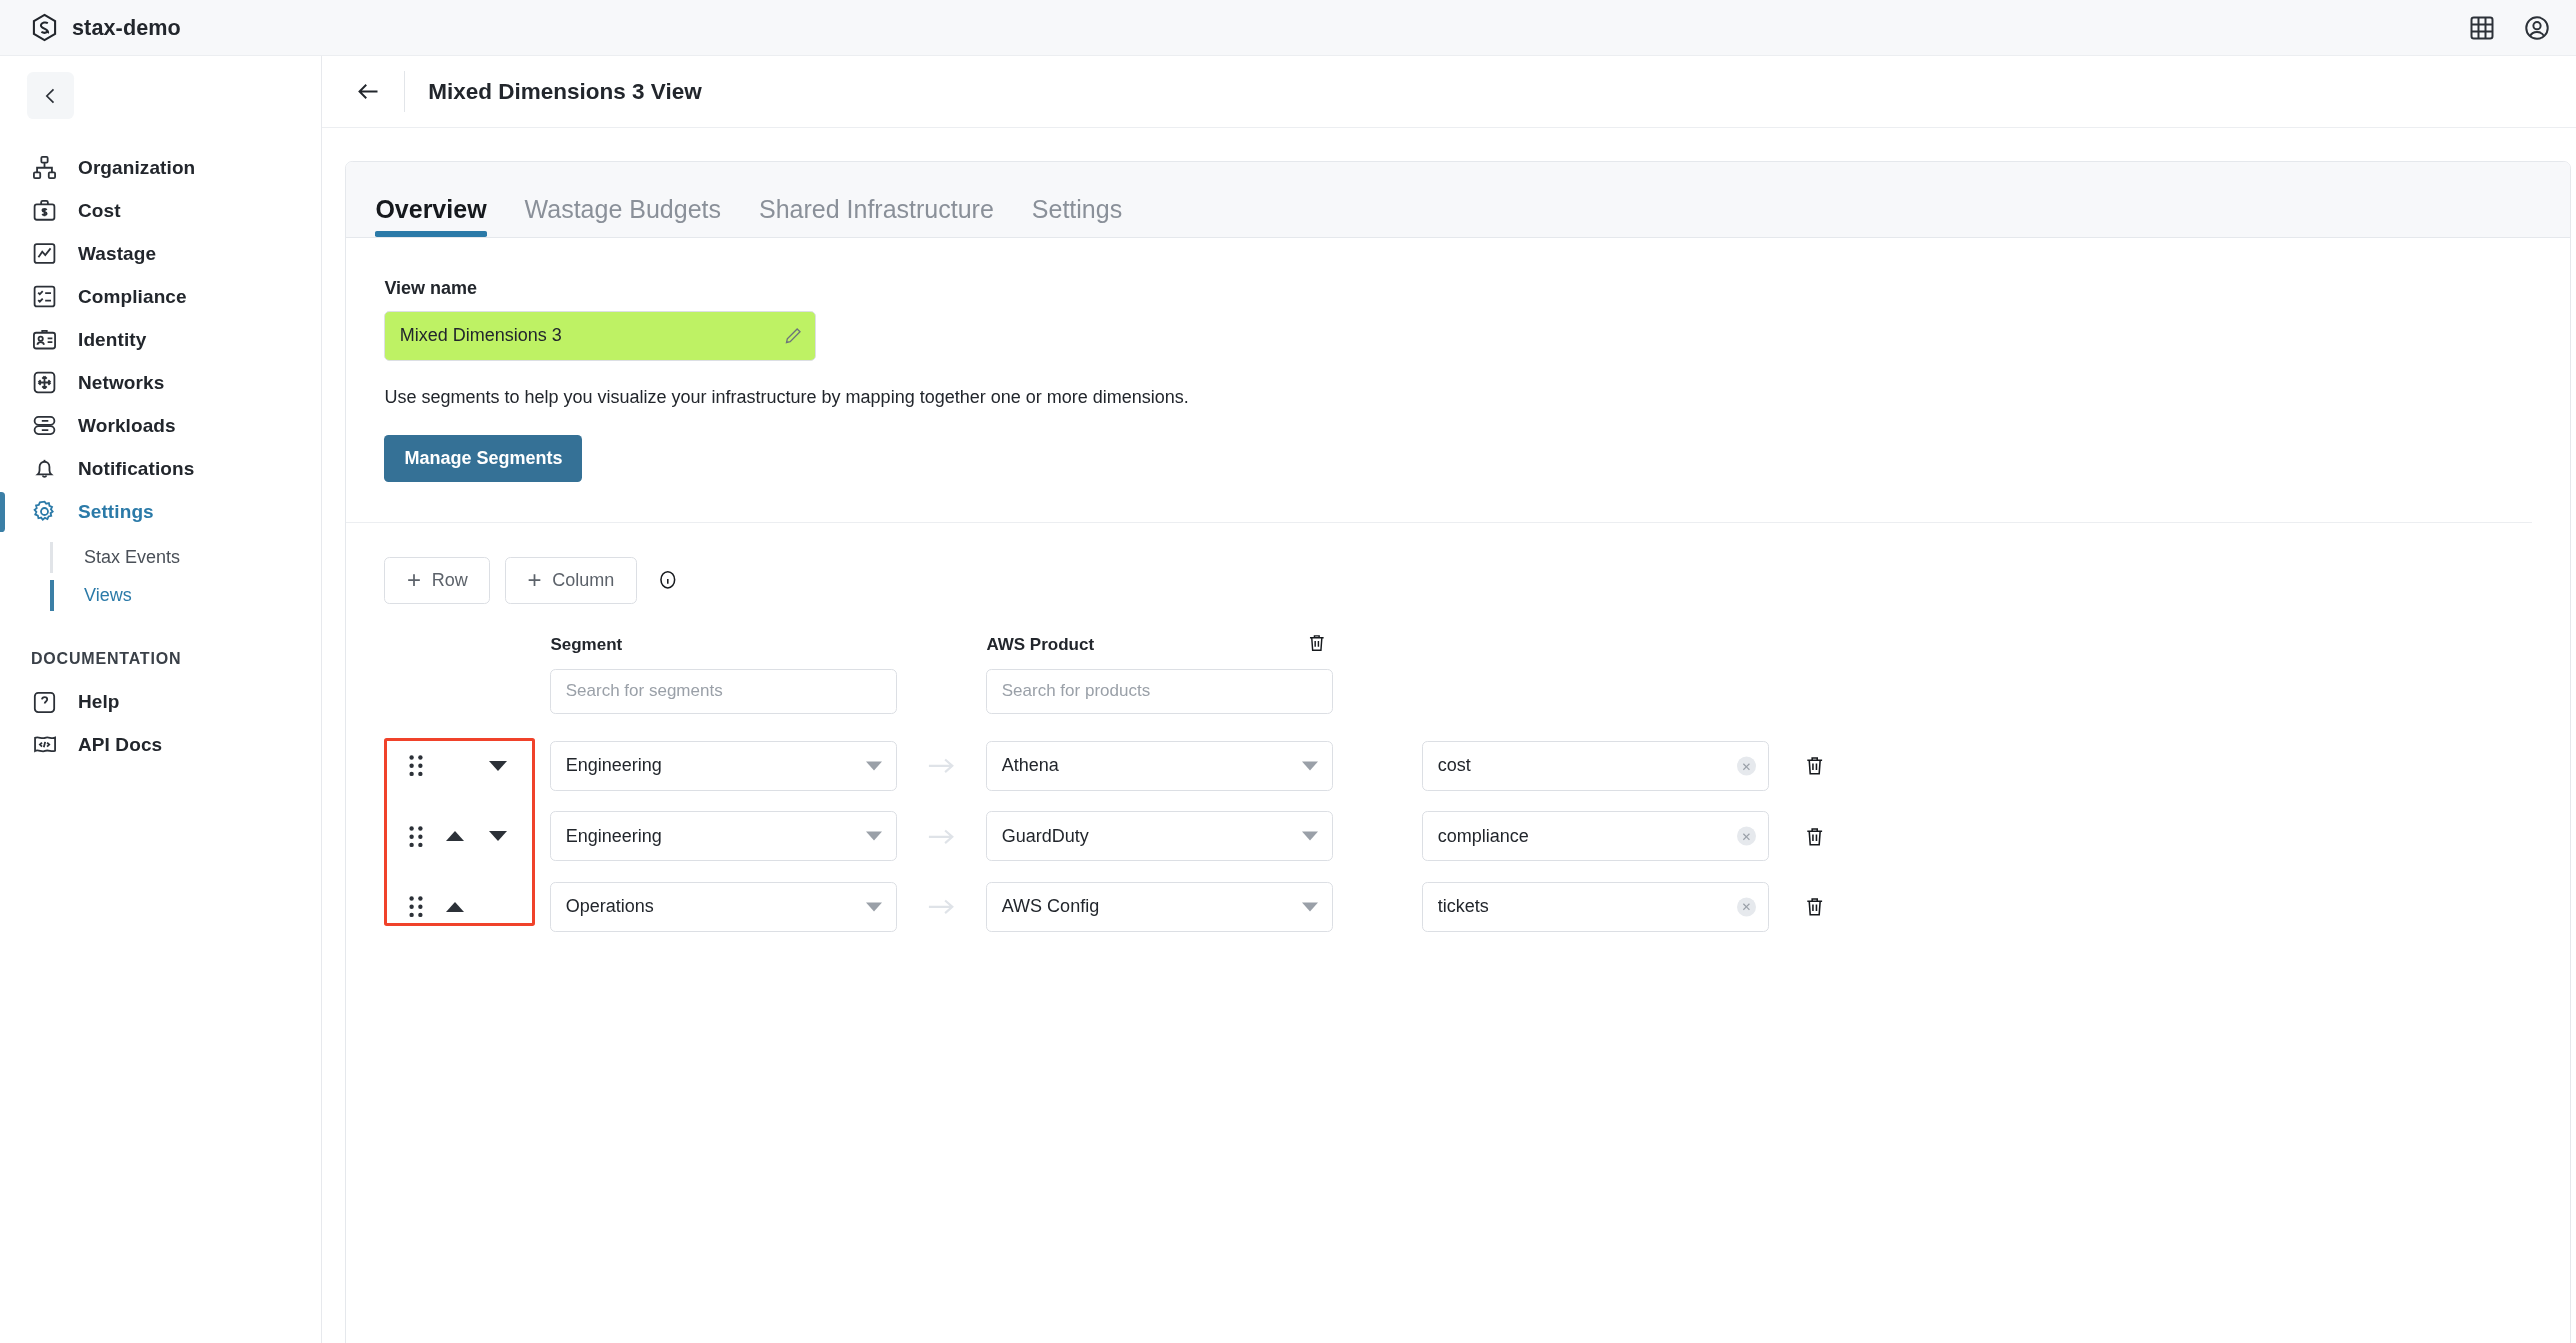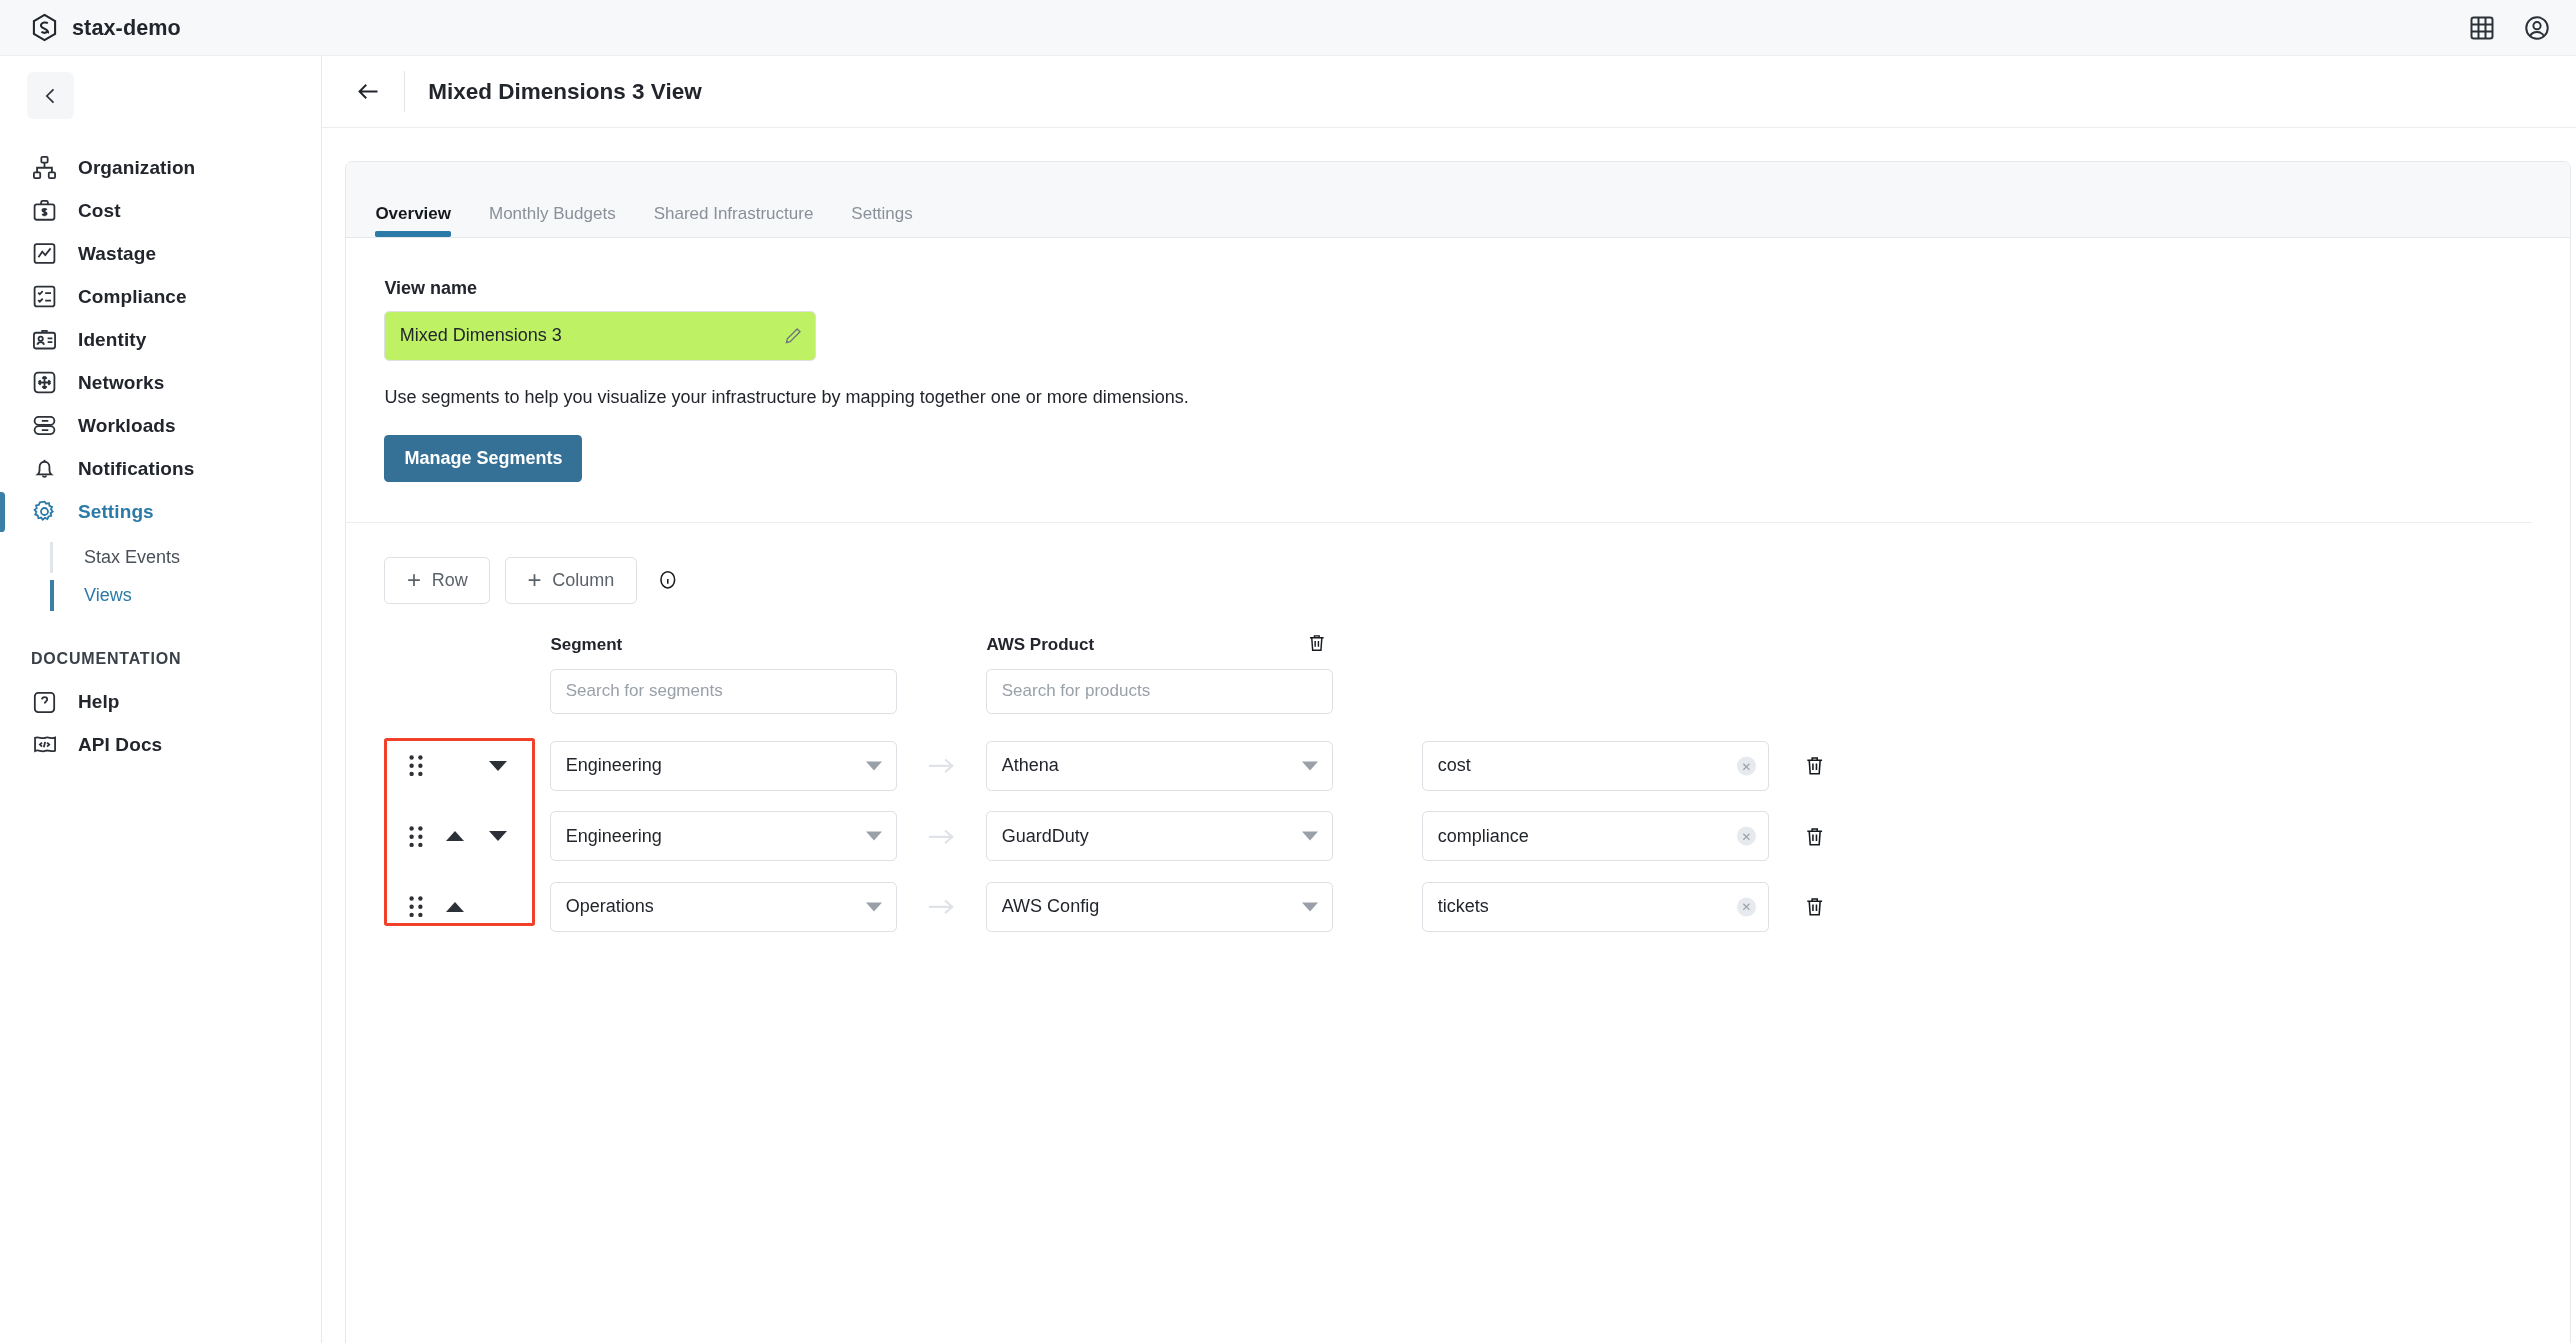--- a/index.html
+++ b/index.html
@@ -101,21 +101,21 @@
     position: absolute; left: 23.4px; top: 105px;
     width: 2226px; height: 1234px;
     border: 0.9px solid #e5e8ec; border-radius: 7.2px; background: #ffffff;
     overflow: hidden;
   }
   .tabbar {
     height: 76px; background: #f7f8fa; border-bottom: 0.9px solid #e5e8ec;
     display:flex; align-items: flex-end; padding-left: 29px;
   }
   .tab {
-    position: relative; font-size: 17px; color: #8a9099;
+    position: relative; font-size: 25px; color: #8a9099;
     padding: 0 0 12.6px 0; margin-right: 38px; cursor: pointer; white-space: nowrap;
   }
   .tab.active { color: #16191d; font-weight: bold; }
   .tab.active::after {
     content:""; position:absolute; left: 0; right: 0; bottom: 0;
     height: 6.3px; background: #2b7aa8; border-radius: 1.8px;
   }
 
   .card-body { padding: 40px 0 0 38px; }
 
@@ -389,21 +389,21 @@
     <div class="page-title">Mixed Dimensions 3 View</div>
   </div>
 
   <div class="card">
 
     <div class="tabbar">
       <div class="tab active">
         <span>Overview</span>
       </div>
       <div class="tab">
-        <span>Monthly Budgets</span>
+        <span>Wastage Budgets</span>
       </div>
       <div class="tab">
         <span>Shared Infrastructure</span>
       </div>
       <div class="tab">
         <span>Settings</span>
       </div>
     </div>
 
     <div class="card-body">

